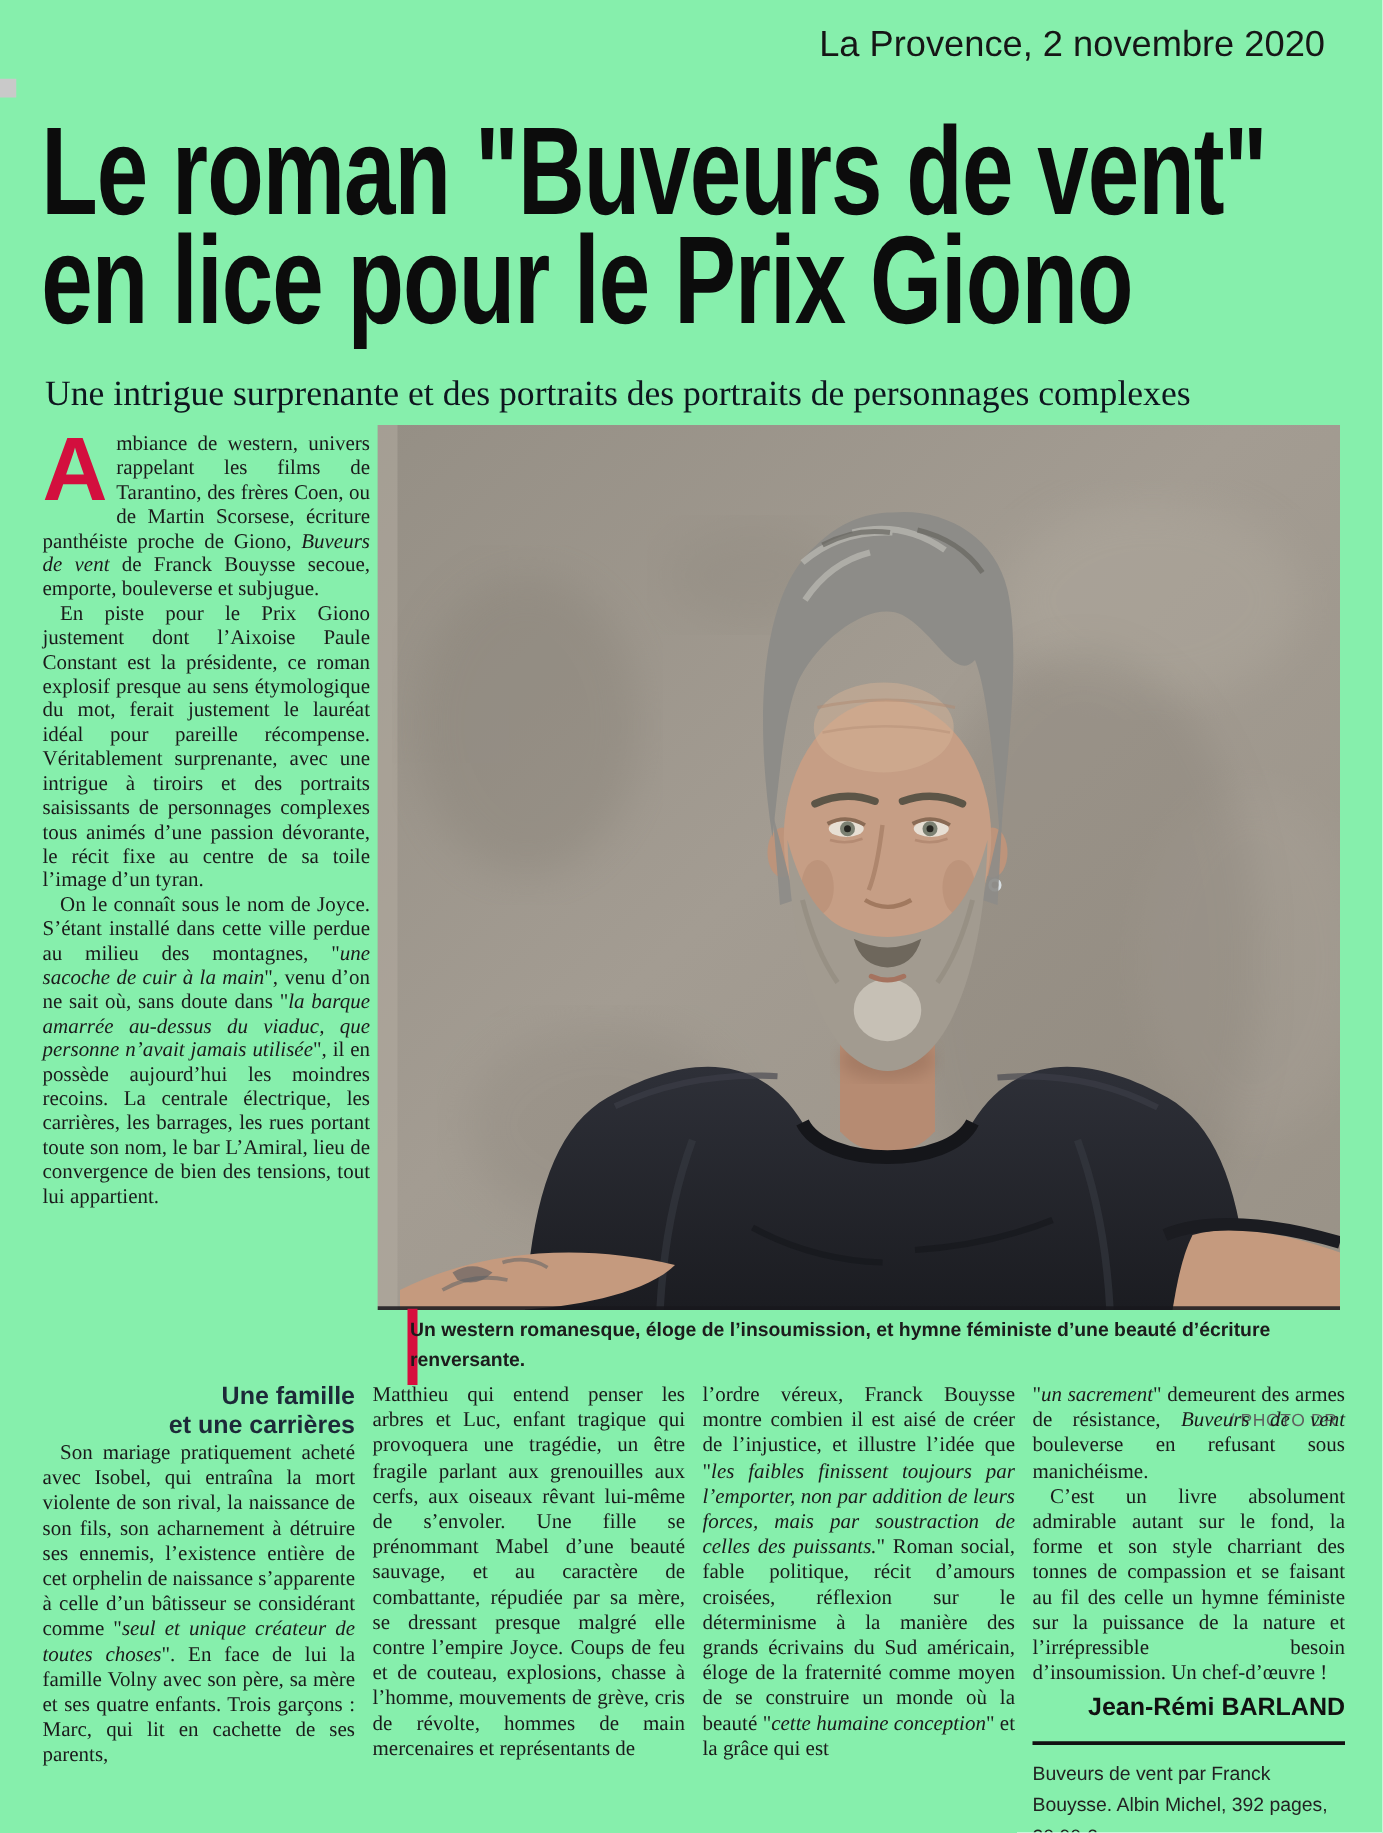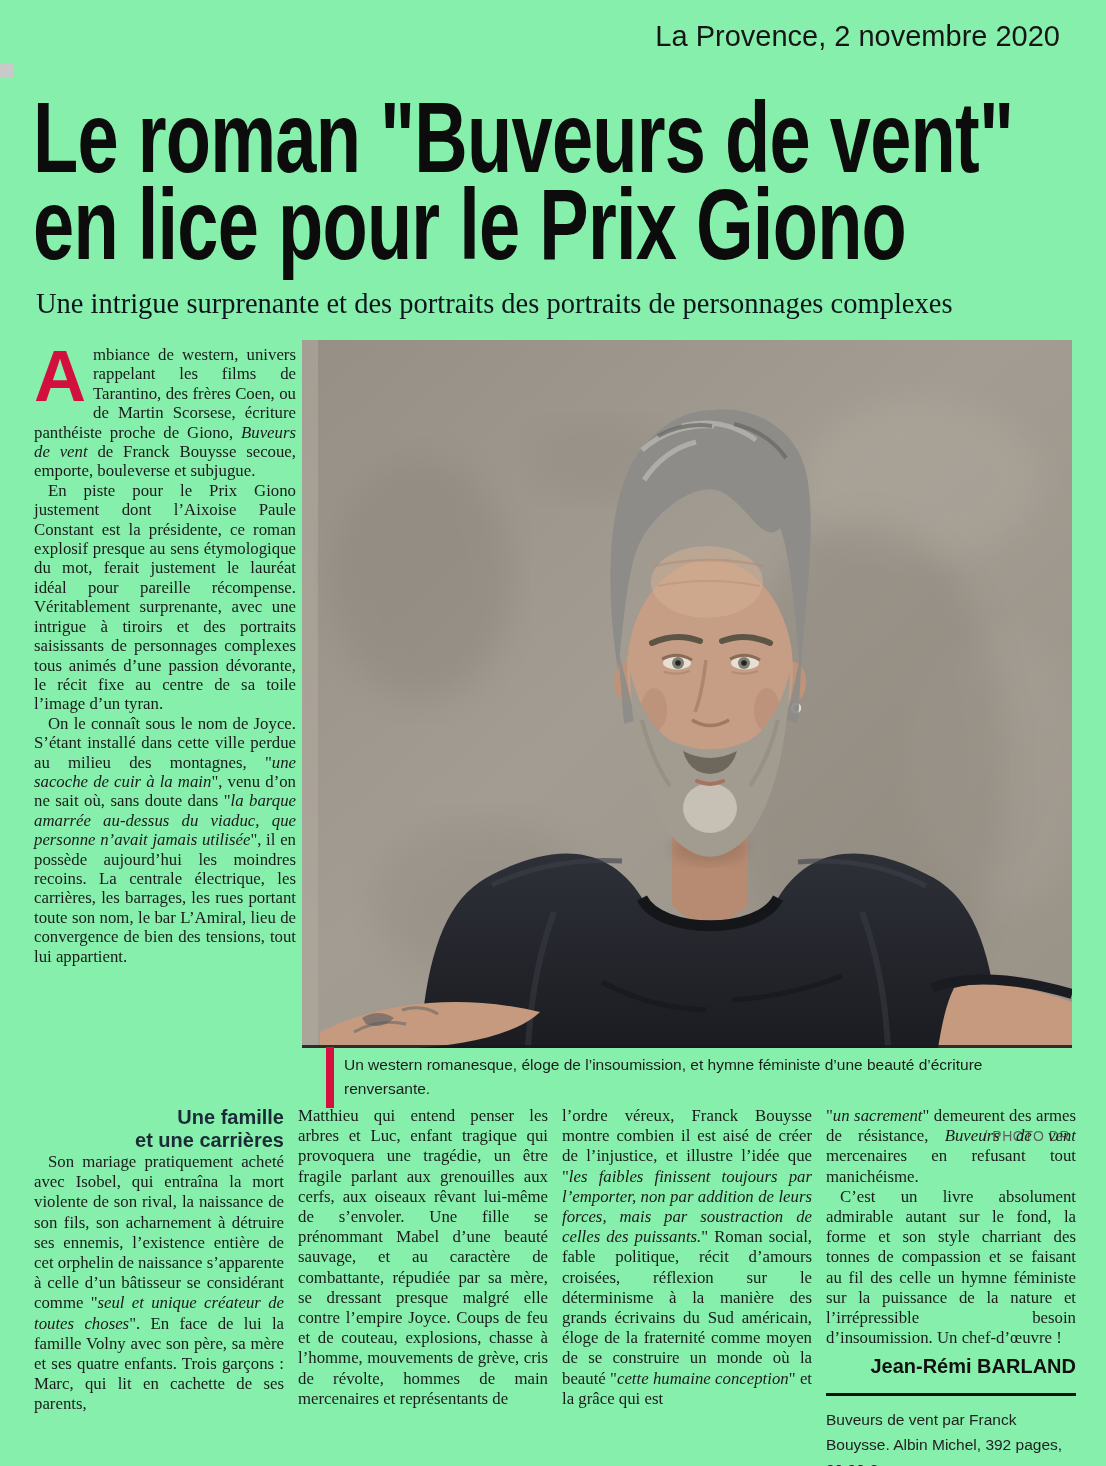--- a/index.html
+++ b/index.html
@@ -12,37 +12,37 @@
     position:absolute;top:20px;right:46px;
     font-family:"Liberation Sans", sans-serif;font-size:29px;color:#161616;
   }
   .headline{
     position:absolute;left:33px;top:94px;
     font-family:"Liberation Sans", sans-serif;font-weight:700;
     font-size:100px;line-height:87px;letter-spacing:-1px;color:#0c0c0c;
     transform:scaleX(0.74);transform-origin:left top;white-space:nowrap;
   }
   .standfirst{
-    position:absolute;left:36px;top:288px;width:1060px;
+    position:absolute;left:36px;top:300px;width:1060px;
     font-size:28.5px;color:#0e151e;
   }
   .bodytext{font-size:16.8px;line-height:19.4px;text-align:justify;color:#1b1b1b;}
   .bodytext p{margin:0;}
   .bodytext p.indent{text-indent:14px;}
   .intro-col{position:absolute;left:34px;top:345px;width:262px;}
   .dropcap{
     float:left;font-family:"Liberation Sans", sans-serif;font-weight:700;
     font-size:72px;line-height:56px;padding:3px 7px 0 0;color:#d30f3e;
   }
   .photo-wrap{position:absolute;left:302px;top:340px;width:770px;height:708px;}
   .photo-wrap svg{display:block;width:100%;height:100%;}
   .caption-bar{position:absolute;left:326px;top:1047px;width:8px;height:61px;background:#d60f3e;}
   .photo-caption{
-    position:absolute;left:344px;top:1053px;width:700px;
-    font-family:"Liberation Sans", sans-serif;font-weight:400;
+    position:absolute;left:328px;top:1053px;width:700px;
+    font-family:"Liberation Sans", sans-serif;font-weight:700;
     font-size:15.5px;line-height:24px;color:#1c1c1c;
   }
   .photo-credit{
     position:absolute;right:36px;top:1128px;
     font-family:"Liberation Sans", sans-serif;font-weight:400;
     font-size:14px;letter-spacing:0.5px;color:#5f5f5f;
   }
   .cols{
     position:absolute;left:34px;top:1106px;width:1042px;
     display:flex;gap:14px;align-items:flex-start;
@@ -188,21 +188,21 @@
       </p>
       <p class="indent"><span>Son mariage pratiquement acheté avec Isobel, qui entraîna la mort violente de son rival, la naissance de son fils, son acharnement à détruire ses ennemis, l’existence entière de cet orphelin de naissance s’apparente à celle d’un bâtisseur se considérant comme "</span><i>seul et unique créateur de toutes choses</i><span>". En face de lui la famille Volny avec son père, sa mère et ses quatre enfants. Trois garçons : Marc, qui lit en cachette de ses parents,</span></p>
     </div>
     <div class="col bodytext">
       <p><span>Matthieu qui entend penser les arbres et Luc, enfant tragique qui provoquera une tragédie, un être fragile parlant aux grenouilles aux cerfs, aux oiseaux rêvant lui-même de s’envoler. Une fille se prénommant Mabel d’une beauté sauvage, et au caractère de combattante, répudiée par sa mère, se dressant presque malgré elle contre l’empire Joyce. Coups de feu et de couteau, explosions, chasse à l’homme, mouvements de grève, cris de révolte, hommes de main mercenaires et représentants de</span></p>
     </div>
     <div class="col bodytext">
       <p><span>l’ordre véreux, Franck Bouysse montre combien il est aisé de créer de l’injustice, et illustre l’idée que "</span><i>les faibles finissent toujours par l’emporter, non par addition de leurs forces, mais par soustraction de celles des puissants.</i><span>" Roman social, fable politique, récit d’amours croisées, réflexion sur le déterminisme à la manière des grands écrivains du Sud américain, éloge de la fraternité comme moyen de se construire un monde où la beauté "</span><i>cette humaine conception</i><span>" et la grâce qui est</span></p>
     </div>
     <div class="col bodytext">
-      <p><span>"</span><i>un sacrement</i><span>" demeurent des armes de résistance, </span><i>Buveurs de vent</i><span> mercenaires en refusant tout manichéisme.</span></p>
+      <p><span>"</span><i>un sacrement</i><span>" demeurent des armes de résistance, </span><i>Buveurs de vent</i><span> bouleverse en refusant sous manichéisme.</span></p>
       <p class="indent"><span>C’est un livre absolument admirable autant sur le fond, la forme et son style charriant des tonnes de compassion et se faisant au fil des celle un hymne féministe sur la puissance de la nature et l’irrépressible besoin d’insoumission. Un chef-d’œuvre !</span></p>
       <div class="byline">Jean-Rémi BARLAND</div>
       <div class="book-rule"></div>
       <div class="book-note">Buveurs de vent par Franck Bouysse. Albin Michel, 392 pages, 20,90 €</div>
     </div>
   </div>
 
 </div>
 
 </body></html>

